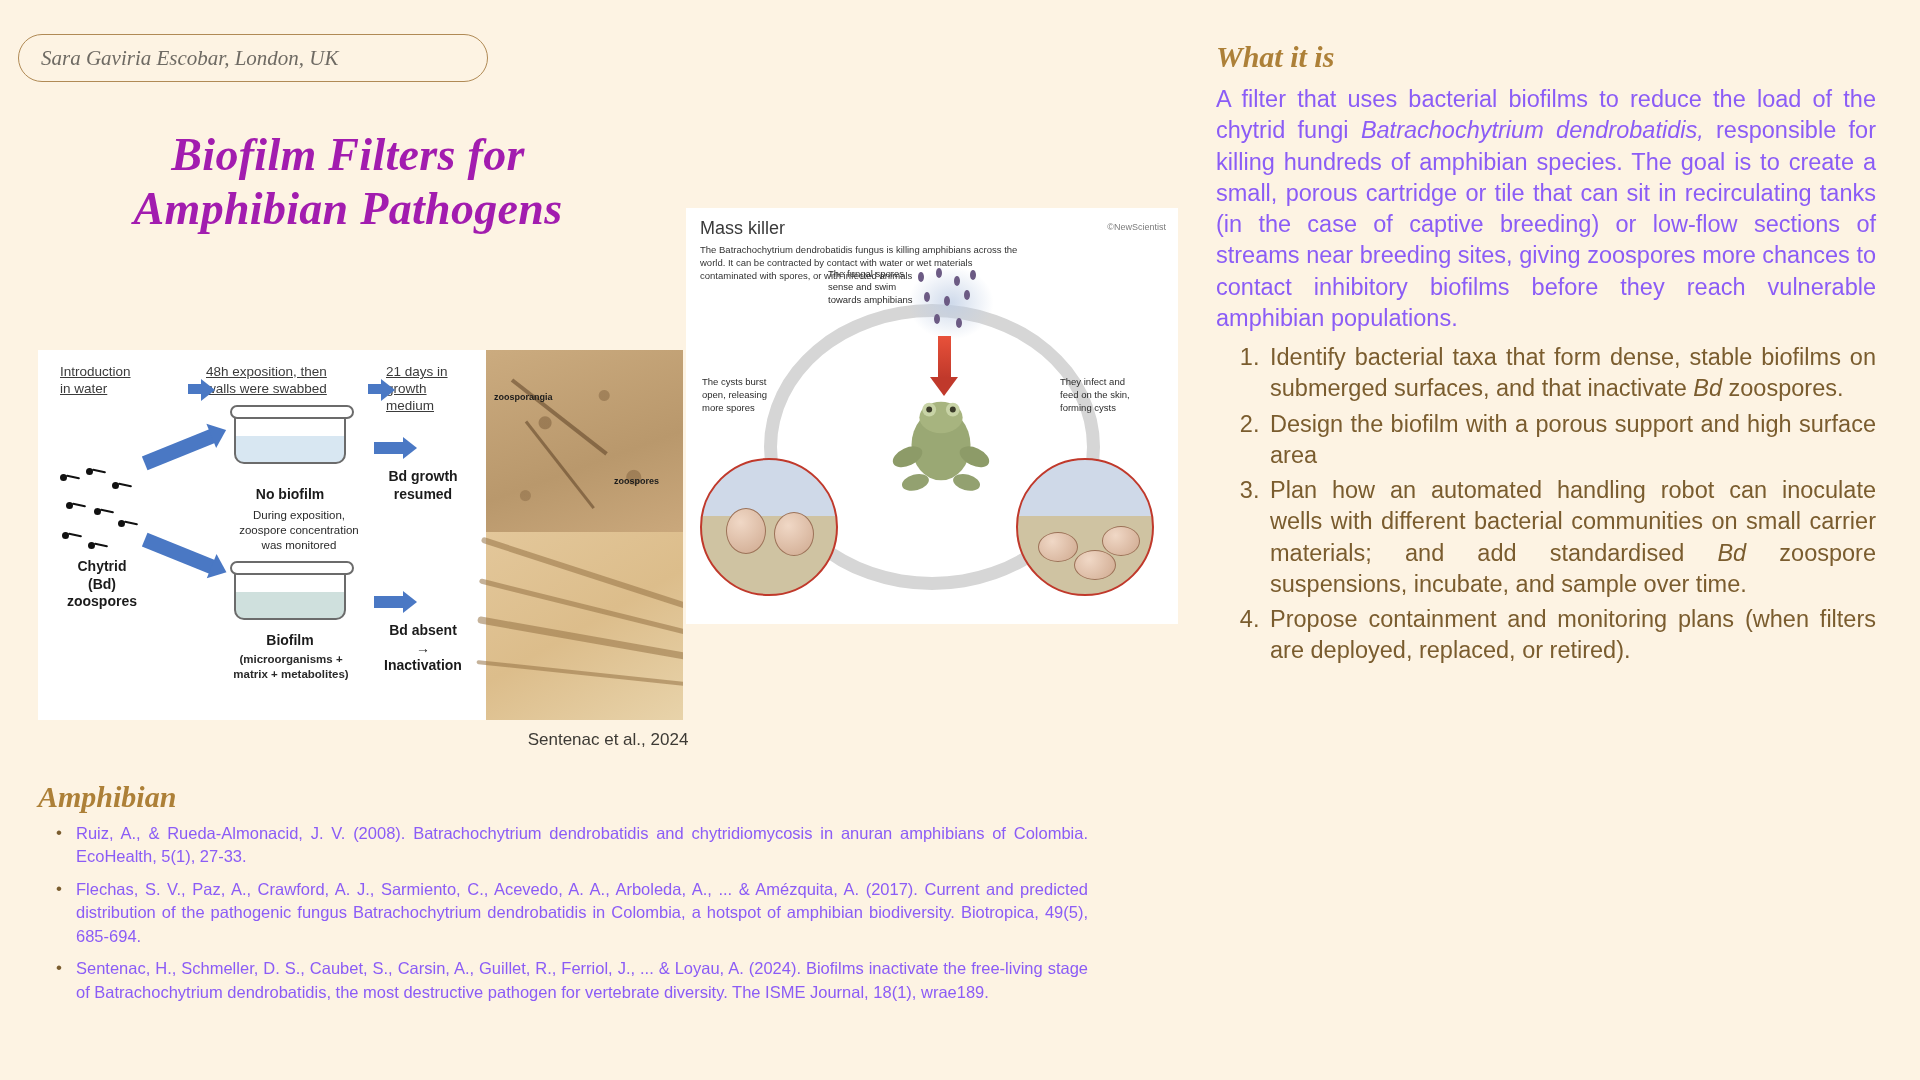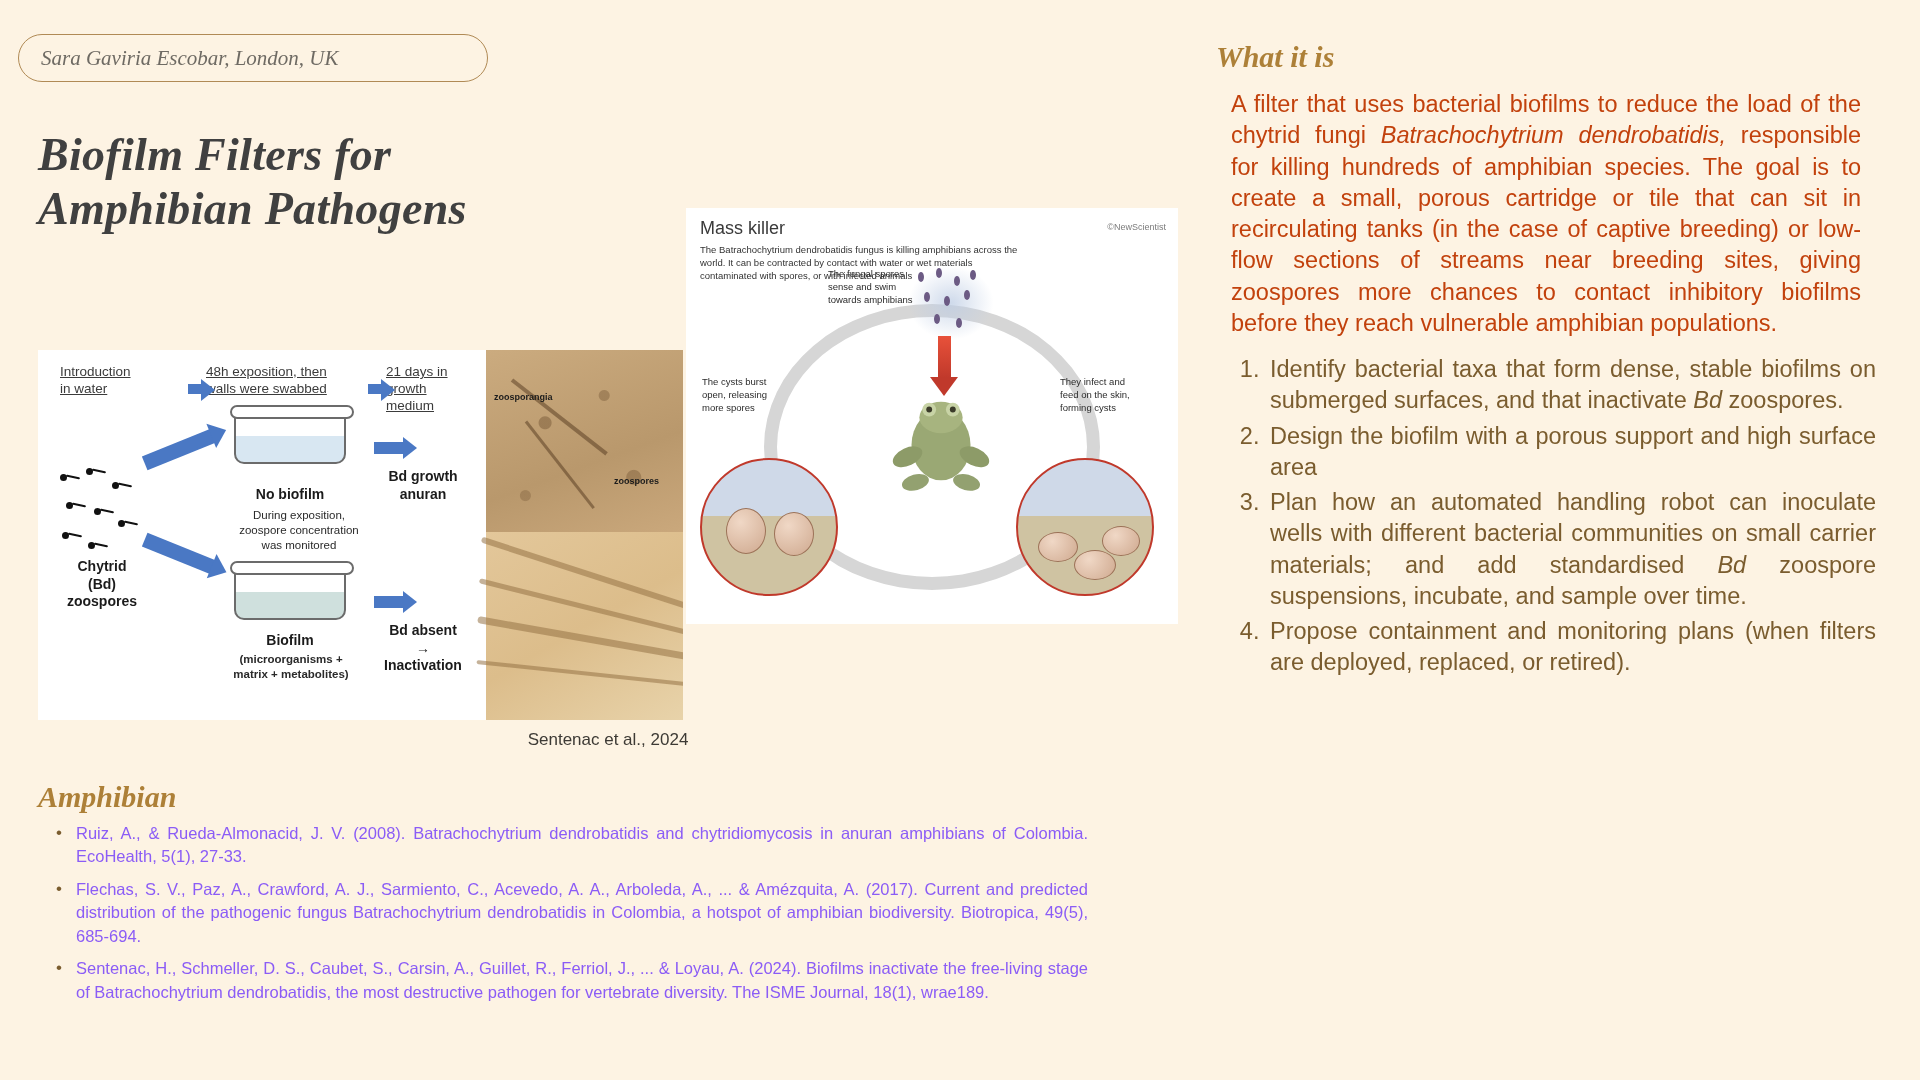--- a/index.html
+++ b/index.html
@@ -35,22 +35,23 @@
   
   .title {
     position: absolute;
     left: 38px; top: 128px;
     width: 620px;
     font-family: "Liberation Serif", serif;
     font-style: italic;
     font-weight: 700;
     font-size: 46px;
     line-height: 1.17;
-    color: #404040;
+    color: #a21caf;
     letter-spacing: 0.3px;
+    text-align: center;
   }
 
   
   .fig-left {
     position: absolute;
     left: 38px; top: 350px;
     width: 645px; height: 370px;
     background: #ffffff;
     overflow: hidden;
   }
@@ -259,23 +260,23 @@
   .rcol { position: absolute; left: 1216px; top: 40px; width: 660px; }
   .rhead {
     font-family: "Liberation Serif", serif;
     font-weight: 700; font-style: italic;
     font-size: 30px; color: #ad8038;
     margin: 0 0 10px 0;
   }
   .rbody {
     font-size: 23.5px;
     line-height: 1.33;
-    color: #c2410c;
+    color: #8b5cf6;
     text-align: justify;
-    margin: 15px;
+    margin: 0;
   }
   .rbody .it { font-style: italic; }
   .rhead2 { margin-top: 44px; }
   .rlist {
     margin: 8px 0 0 0;
     padding-left: 50px;
     font-size: 23.5px;
     line-height: 1.33;
     color: #7a5c2e;
     text-align: justify;
@@ -327,21 +328,21 @@
 
       <div class="arrow-diag" style="left:104px; top:92px; transform:rotate(-22deg);"></div>
       <div class="arrow-diag" style="left:104px; top:196px; transform:rotate(22deg);"></div>
 
       <div class="dish" style="left:196px; top:62px;">
         <div class="lid"></div>
       </div>
       <div class="fl-bold" style="left:186px; top:136px; width:132px;">No biofilm</div>
       <div class="arrow-h" style="left:336px; top:92px; width:30px; height:12px;"></div>
       <div class="fl-bold" style="left:330px; top:118px; width:110px; white-space:pre-line;">Bd growth
-anuran</div>
+resumed</div>
 
       <div class="fl-small" style="left:176px; top:158px; width:170px; white-space:pre-line;">During exposition,
 zoospore concentration
 was monitored</div>
 
       <div class="dish biofilm" style="left:196px; top:218px;">
         <div class="lid"></div>
       </div>
       <div class="fl-bold" style="left:186px; top:282px; width:132px;">Biofilm</div>
       <div class="fl-small" style="left:172px; top:302px; width:162px; font-weight:700; white-space:pre-line;">(microorganisms +

